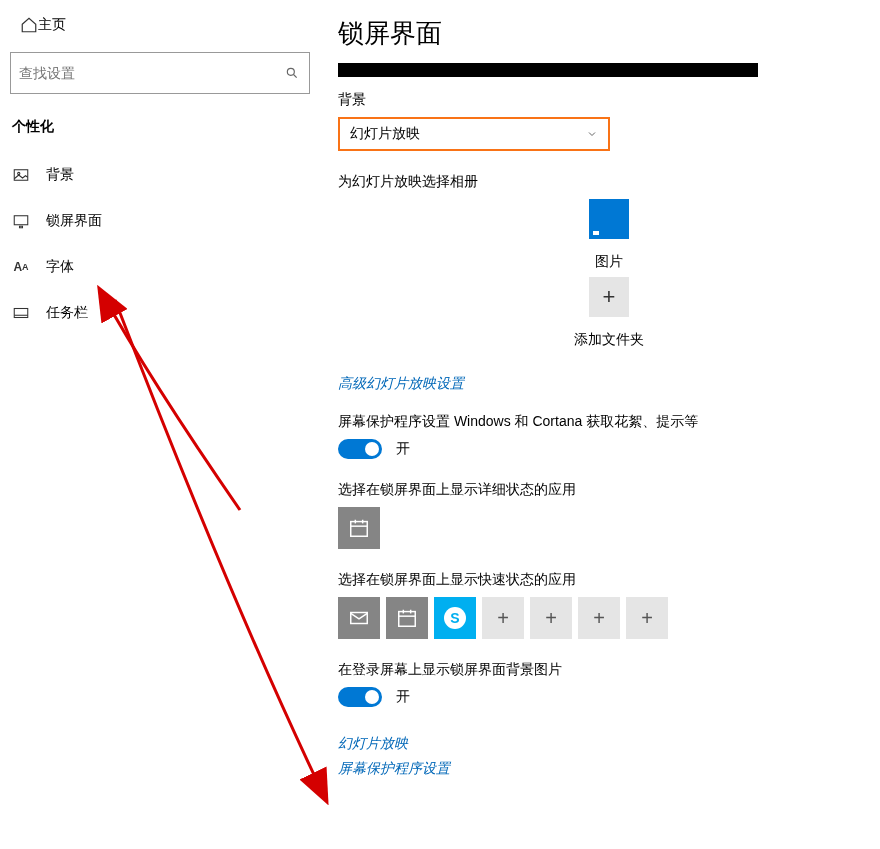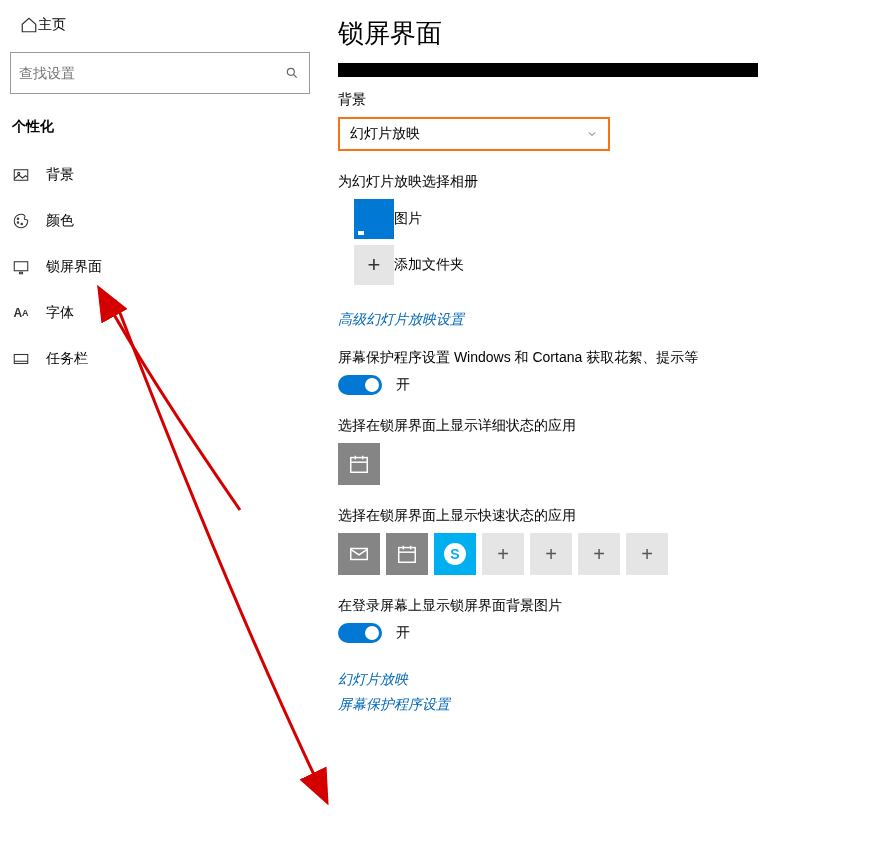--- a/index.html
+++ b/index.html
@@ -14,21 +14,21 @@
 .cat-title { font-size: 14px; font-weight: 600; padding: 24px 12px 16px; }
 .nav-item { display: flex; align-items: center; gap: 16px; padding: 14px 12px; cursor: pointer; font-size: 14px; }
 .icon-slot { width: 18px; height: 18px; display: inline-flex; align-items: center; justify-content: center; color: #333; }
 
 
 .right { flex: 1; padding: 16px 0 0 18px; }
 .page-title { font-size: 26px; font-weight: 400; margin-bottom: 12px; }
 .preview-bar { width: 420px; height: 14px; background: #000; margin-bottom: 14px; }
 .section-label { font-size: 14px; margin: 8px 0; }
 .select-box { width: 272px; height: 34px; border: 2px solid #f97316; display: flex; align-items: center; justify-content: space-between; padding: 0 10px; font-size: 14px; margin-bottom: 22px; cursor: pointer; }
-.album-row { display: flex; align-items: center; gap: 0; margin: 6px 16px; }
+.album-row { display: flex; align-items: center; gap: 14px; margin: 6px 0; flex-direction: column; }
 .album-tile { width: 40px; height: 40px; display: flex; align-items: center; justify-content: center; font-size: 22px; }
 .album-tile.blue { background: #0078d4; color: #fff; position: relative; }
 .album-tile.blue::after { content: ""; position: absolute; left: 4px; bottom: 4px; width: 6px; height: 4px; background: #fff; }
 .album-tile.gray { background: #e5e5e5; color: #333; }
 .album-label { font-size: 14px; }
 .link { color: #0067b8; font-size: 14px; margin: 20px 0 12px; cursor: pointer; display: inline-block; font-style: italic; }
 .toggle-row { display: flex; align-items: center; gap: 14px; margin: 8px 0 22px; }
 .toggle { width: 44px; height: 20px; border-radius: 10px; background: #0078d4; position: relative; cursor: pointer; }
 .toggle::after { content: ""; position: absolute; right: 3px; top: 3px; width: 14px; height: 14px; border-radius: 50%; background: #fff; }
 .toggle-label { font-size: 14px; }
@@ -72,31 +72,20 @@
     <span class="icon-slot">
       <svg width="18" height="18" viewBox="0 0 24 24" fill="none" stroke="currentColor" stroke-width="1.4">
           <rect x="3" y="5" width="18" height="14"></rect>
           <circle cx="9" cy="10" r="1.5"></circle>
           <path d="M3 17 L9 12 L14 16 L18 13 L21 15"></path>
         </svg>
     </span>
     <span>背景</span>
   </div>
 
-  <div class="nav-item">
-    <span class="icon-slot">
-      <svg width="18" height="18" viewBox="0 0 24 24" fill="none" stroke="currentColor" stroke-width="1.4">
-          <path d="M12 3 A9 9 0 1 0 21 12 C21 10 19 10 18 10 C16 10 16 8 17 7 C18 6 17 3 12 3 Z"></path>
-          <circle cx="8" cy="9" r="1"></circle>
-          <circle cx="8" cy="14" r="1"></circle>
-          <circle cx="13" cy="16" r="1"></circle>
-        </svg>
-    </span>
-    <span>颜色</span>
-  </div>
 
   <div class="nav-item">
     <span class="icon-slot">
       <svg width="18" height="18" viewBox="0 0 24 24" fill="none" stroke="currentColor" stroke-width="1.4">
           <rect x="3" y="5" width="18" height="12"></rect>
           <rect x="10" y="19" width="4" height="2"></rect>
         </svg>
     </span>
     <span>锁屏界面</span>
   </div>

